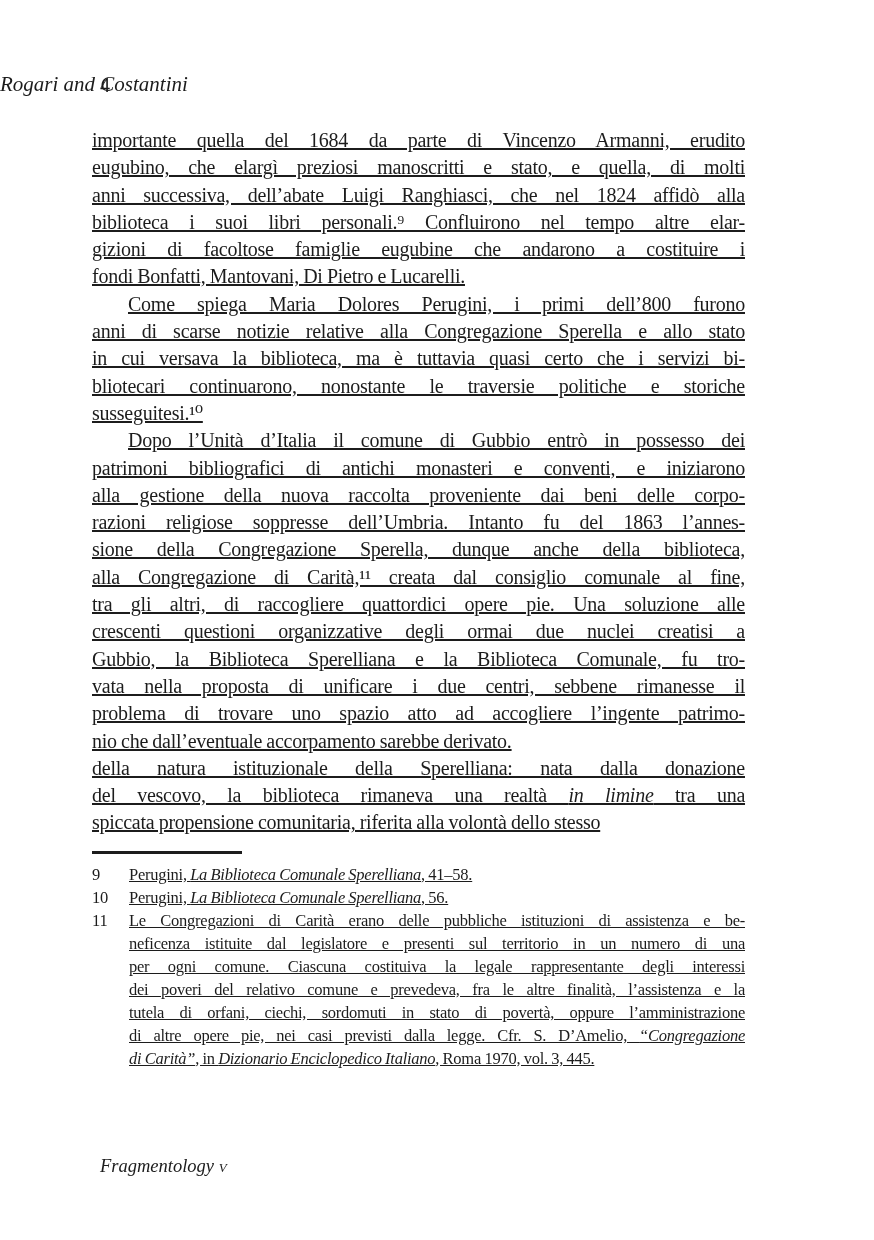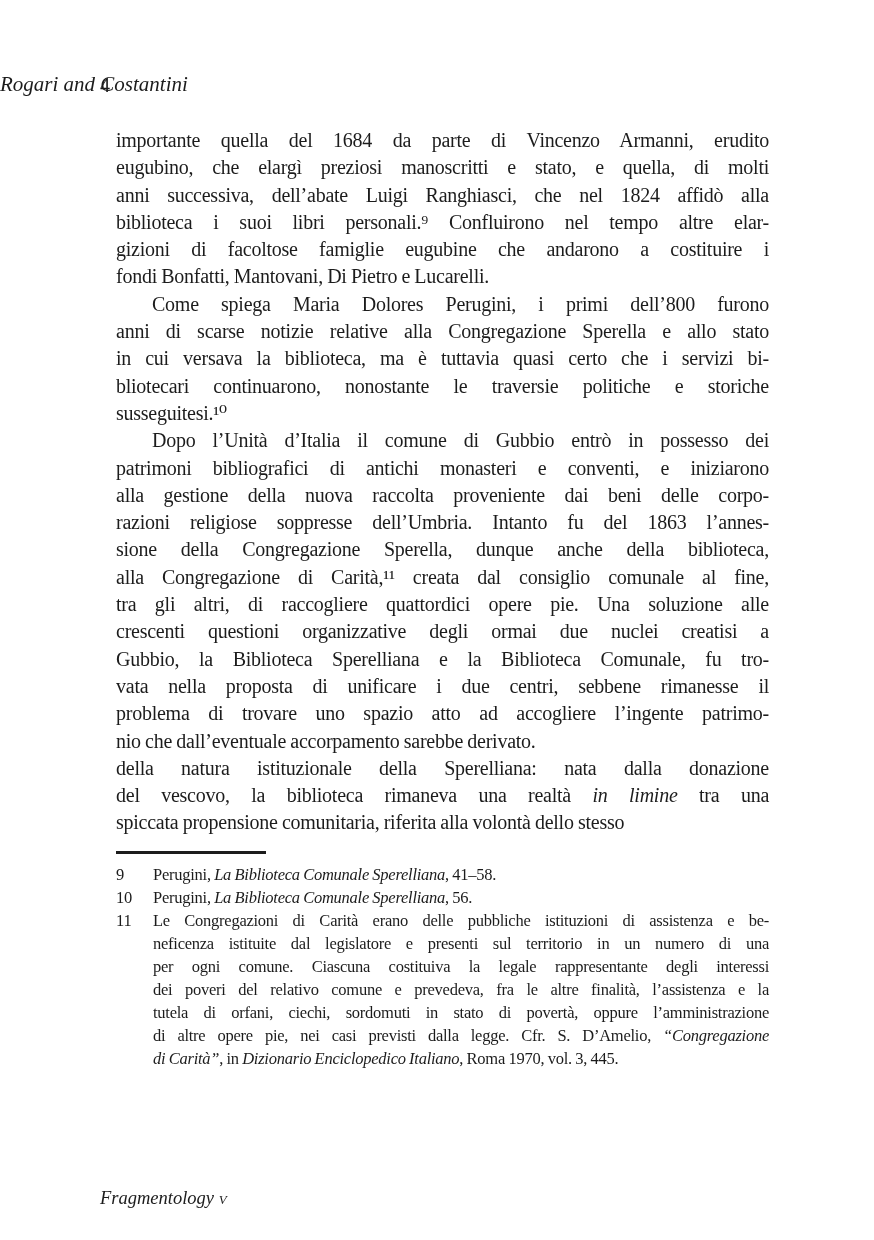--- a/index.html
+++ b/index.html
@@ -16,21 +16,21 @@
   .header { position: absolute; top: 72px; left: 0; width: 100%; height: 26px; }
   .page-num {
     position: absolute; left: 100px; top: 2px;
     font-size: 20px; font-style: normal;
   }
   .running-title {
     width: 100%; text-align: left;
     font-style: italic; font-size: 21px;
   }
   .content {
-    position: absolute; left: 116px; top: 127px; width: 653px;
+    position: absolute; left: 92px; top: 127px; width: 653px; text-decoration: underline;
   }
   .body-text { font-size: 20px; letter-spacing: -0.25px; }
   .line {
     line-height: 27.3px;
     text-align: justify;
     text-align-last: justify;
     white-space: nowrap;
     word-spacing: -0.5px;
   }
   .line.last { text-align-last: left; }
@@ -41,21 +41,21 @@
     margin: 14px 0 9px 0;
   }
   .footnotes { font-size: 16.5px; letter-spacing: -0.25px; }
   .footnotes .line { line-height: 23px; }
   .footnote { position: relative; padding-left: 37px; }
   .fn-num {
     position: absolute; left: 0; top: 0;
     line-height: 23px;
   }
   .footer {
-    position: absolute; left: 100px; top: 1188px;
+    position: absolute; left: 100px; top: 1156px;
     font-style: italic; font-size: 18.5px;
   }
   .footer .vol { font-variant: small-caps; }
 </style>
 </head>
 <body>
 
 <div class="page">
 
   <div class="header">

